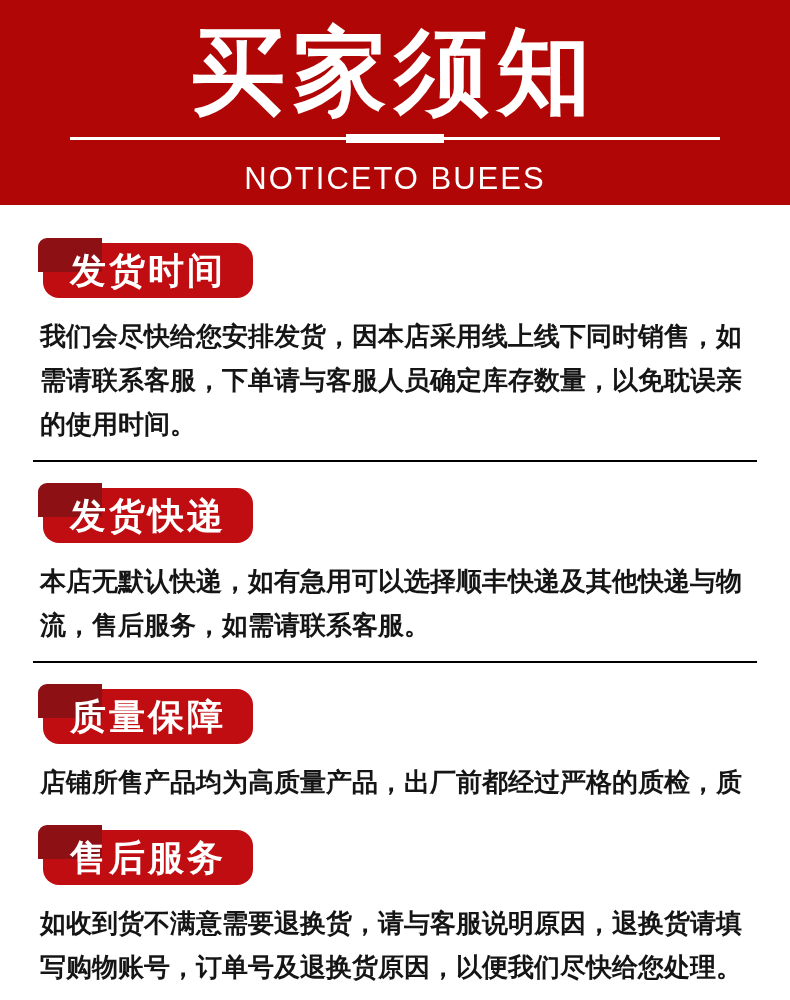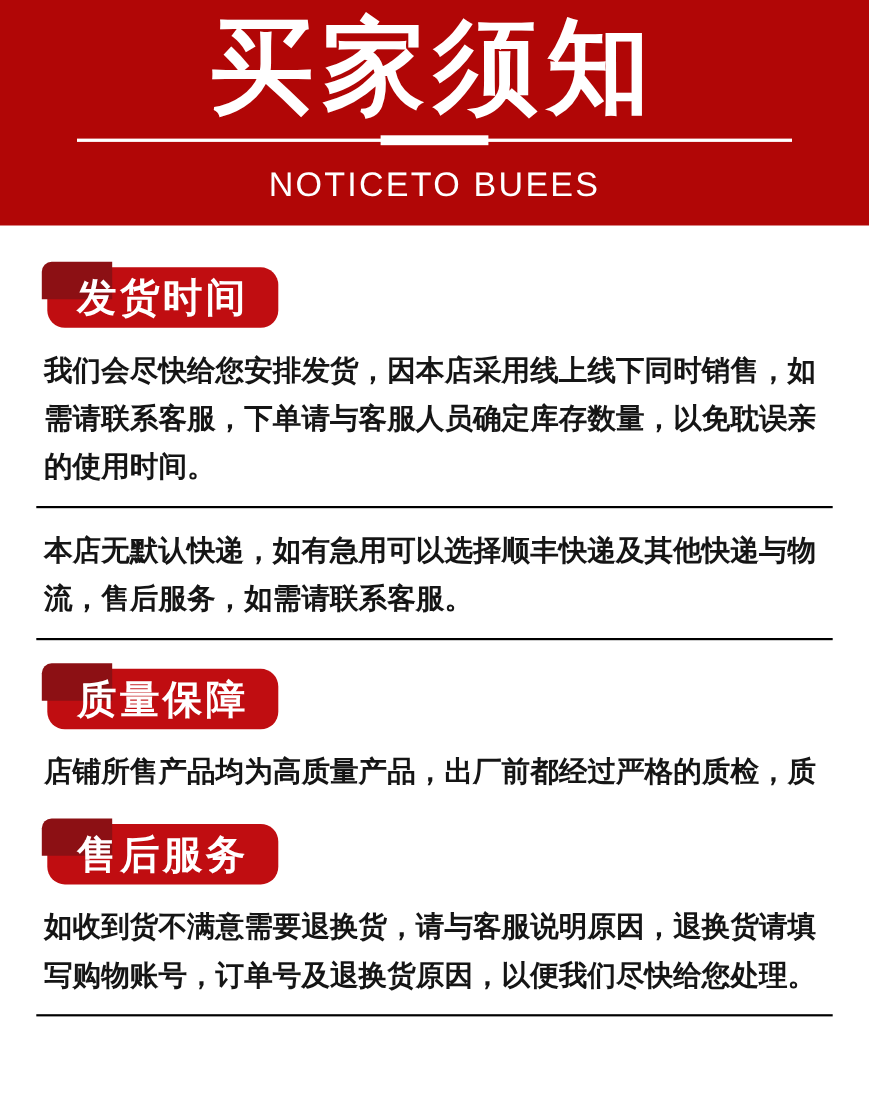--- a/index.html
+++ b/index.html
@@ -16,21 +16,21 @@
 
   
   .header {
     height: 205px;
     background: #b10606;
     color: #ffffff;
     text-align: center;
     overflow: hidden;
   }
   .header-title {
-    margin-top: 13px;
+    margin-top: 24px;
     font-size: 94px;
     line-height: 96px;
     font-weight: 800;
     letter-spacing: 8px;
     white-space: nowrap;
   }
   .header-rule {
     position: relative;
     width: 650px;
     height: 9px;
@@ -123,20 +123,21 @@
 
 <div class="content">
 
   <div>
     <div class="section-label">发货时间</div>
     <div class="section-body">我们会尽快给您安排发货，因本店采用线上线下同时销售，如需请联系客服，下单请与客服人员确定库存数量，以免耽误亲的使用时间。</div>
     <div class="divider"></div>
   </div>
 
   <div>
+    <div class="section-label">发货快递</div>
     <div class="section-body">本店无默认快递，如有急用可以选择顺丰快递及其他快递与物流，售后服务，如需请联系客服。</div>
     <div class="divider"></div>
   </div>
 
   <div>
     <div class="section-label">质量保障</div>
     <div class="section-body">店铺所售产品均为高质量产品，出厂前都经过严格的质检，质</div>
   </div>
 
   <div>

